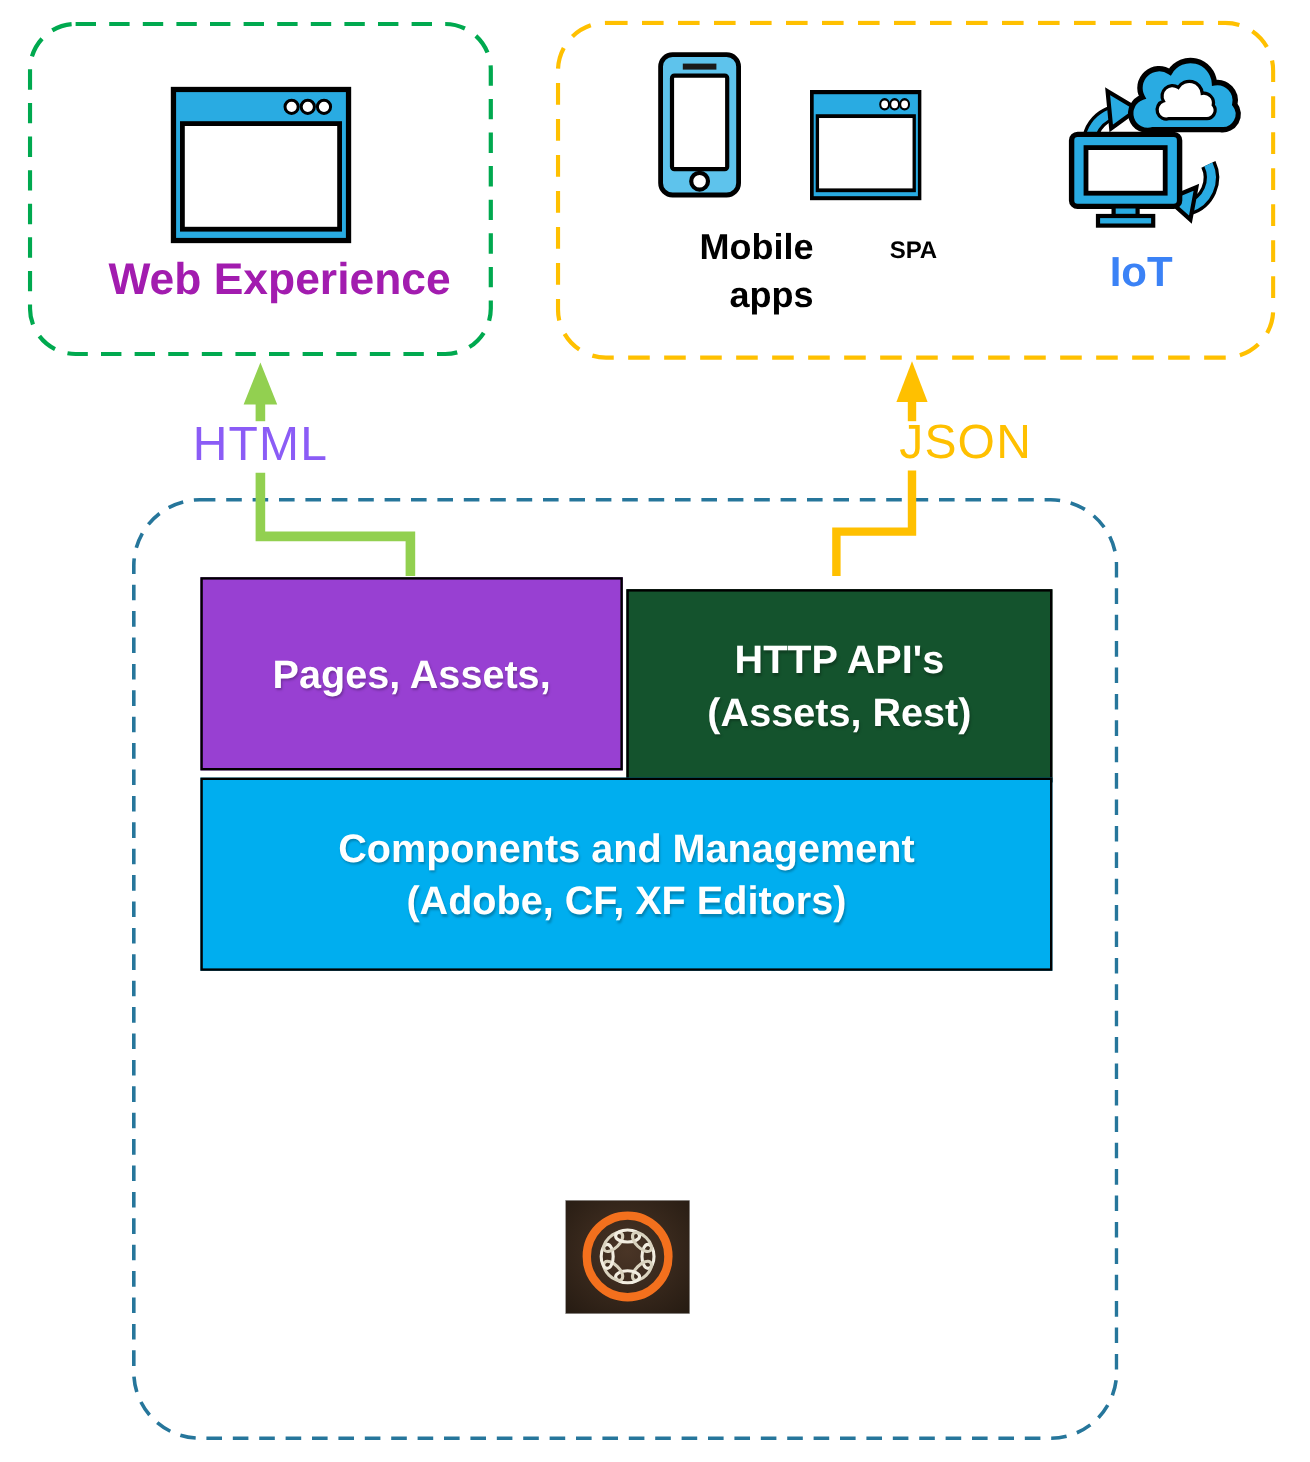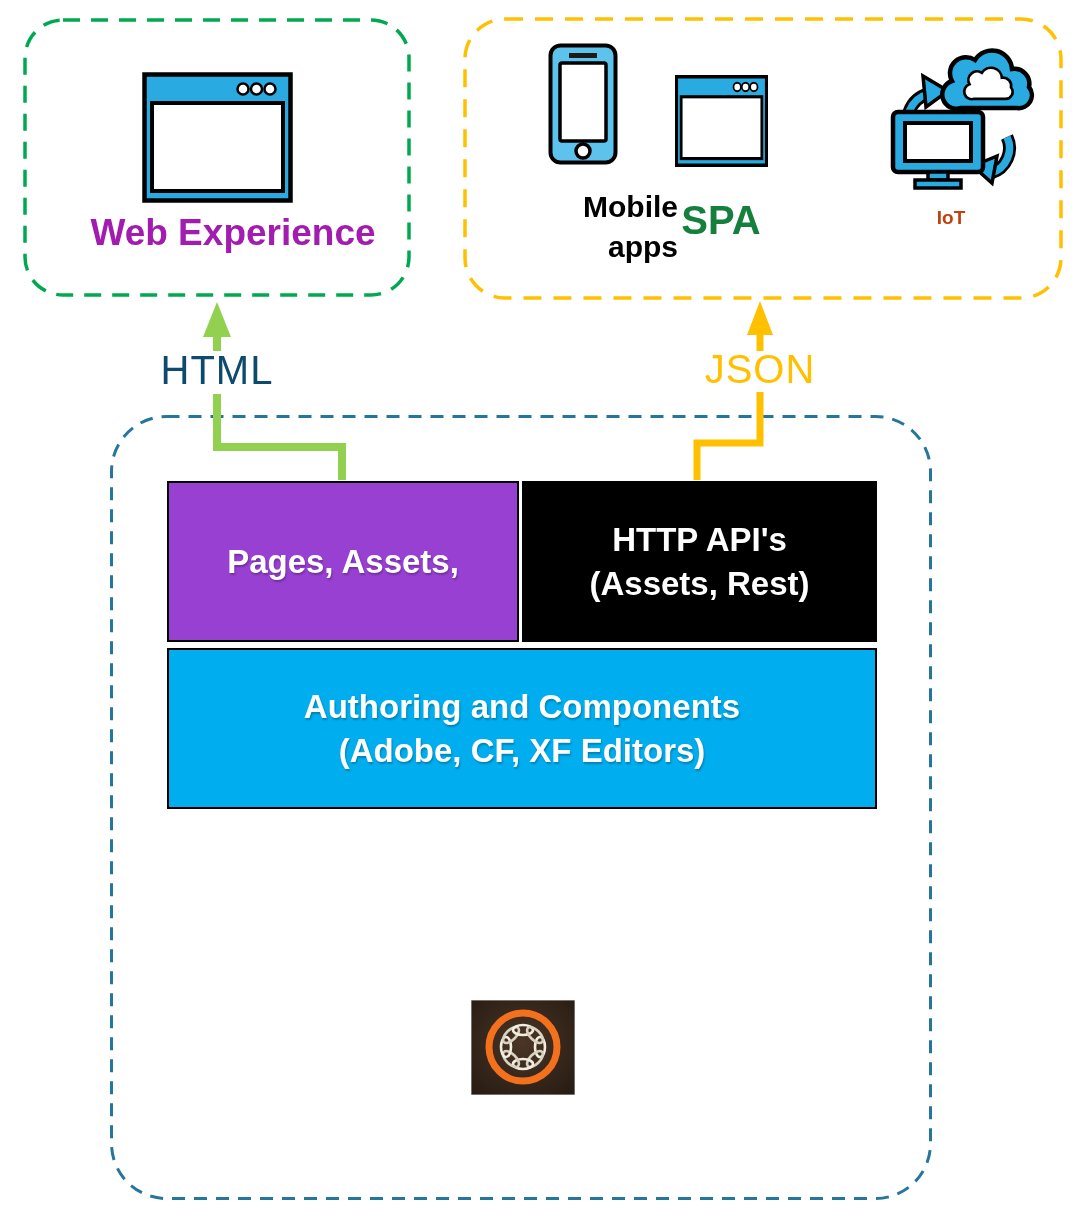--- a/index.html
+++ b/index.html
@@ -16,41 +16,41 @@
   .web-browser-icon{left:119px;top:54px;width:151px;height:131px;}
   .web-label{left:0;top:194px;width:100%;text-align:center;
     font-size:37px;font-weight:700;color:#a21caf;margin-left:16px;}
 
   
   .channels-group{left:463px;top:17px;width:600px;height:283px;}
   .mobile-icon{left:85px;top:26px;width:70px;height:122px;}
   .mobile-label{left:35px;top:170px;width:180px;text-align:right;
     font-size:30px;font-weight:700;color:#000;line-height:40px;}
   .spa-icon{left:212px;top:58px;width:93px;height:92px;}
-  .spa-label{left:198px;top:181px;width:120px;text-align:center;
-    font-size:40px;font-weight:700;color:#15803d;}
+  .spa-label{left:198px;top:181px;width:120px;text-align:right;
+    font-size:20px;font-weight:700;color:#000000;}
   .iot-icon{left:425px;top:23px;width:150px;height:150px;}
   .iot-label{left:428px;top:190px;width:120px;text-align:center;
-    font-size:19px;font-weight:700;color:#c2410c;}
+    font-size:35px;font-weight:700;color:#3b82f6;}
 
   
   .connectors{position:absolute;left:0;top:0;z-index:2;pointer-events:none;}
   .conn-label{position:absolute;z-index:3;text-align:center;width:200px;
     font-size:40px;font-weight:400;letter-spacing:1px;}
-  .html-label{left:117px;top:348px;color:#0c4a6e;}
-  .json-label{left:660px;top:347px;color:#FFC000;}
+  .html-label{left:117px;top:348px;color:#8b5cf6;}
+  .json-label{left:660px;top:347px;color:#FFC000;text-align:right;}
 
   
   .aem-group{left:110px;top:415px;width:822px;height:785px;}
   .layer{position:absolute;border:2.5px solid #000;display:flex;flex-direction:column;
     align-items:center;justify-content:center;color:#fff;font-weight:700;
     font-size:33px;line-height:44px;text-align:center;
     text-shadow:1px 2px 2px rgba(0,0,0,0.25);}
   .pages-box{left:57px;top:66px;width:348px;height:157px;background:#9840D2;}
-  .api-box{left:412px;top:66px;width:351px;height:157px;background:#000000;}
+  .api-box{left:412px;top:76px;width:351px;height:157px;background:#14532d;}
   .authoring-box{left:57px;top:233px;width:706px;height:157px;background:#00AEEF;}
   .repository-box{left:57px;top:403px;width:706px;height:157px;background:#A6A6A6;}
   .aem-logo{left:361px;top:585px;width:104px;height:95px;}
   .aem-caption{left:0;top:698px;width:100%;text-align:center;
     font-size:40px;font-weight:400;color:#1b1b1b;letter-spacing:0.5px;}
 </style>
 </head>
 <body>
 
 <div class="canvas">
@@ -147,21 +147,21 @@
     <div class="layer pages-box">
       <div>Pages, Assets,</div>
     </div>
 
     <div class="layer api-box">
       <div>HTTP API's</div>
       <div>(Assets, Rest)</div>
     </div>
 
     <div class="layer authoring-box">
-      <div>Authoring and Components</div>
+      <div>Components and Management</div>
       <div>(Adobe, CF, XF Editors)</div>
     </div>
 
 
     <div class="abs aem-logo">
       <svg width="104" height="95" viewBox="0 0 104 95">
         <defs>
           <radialGradient id="aemg" cx="50%" cy="45%" r="70%">
             <stop offset="0%" stop-color="#4A3526"></stop>
             <stop offset="100%" stop-color="#271C13"></stop>

